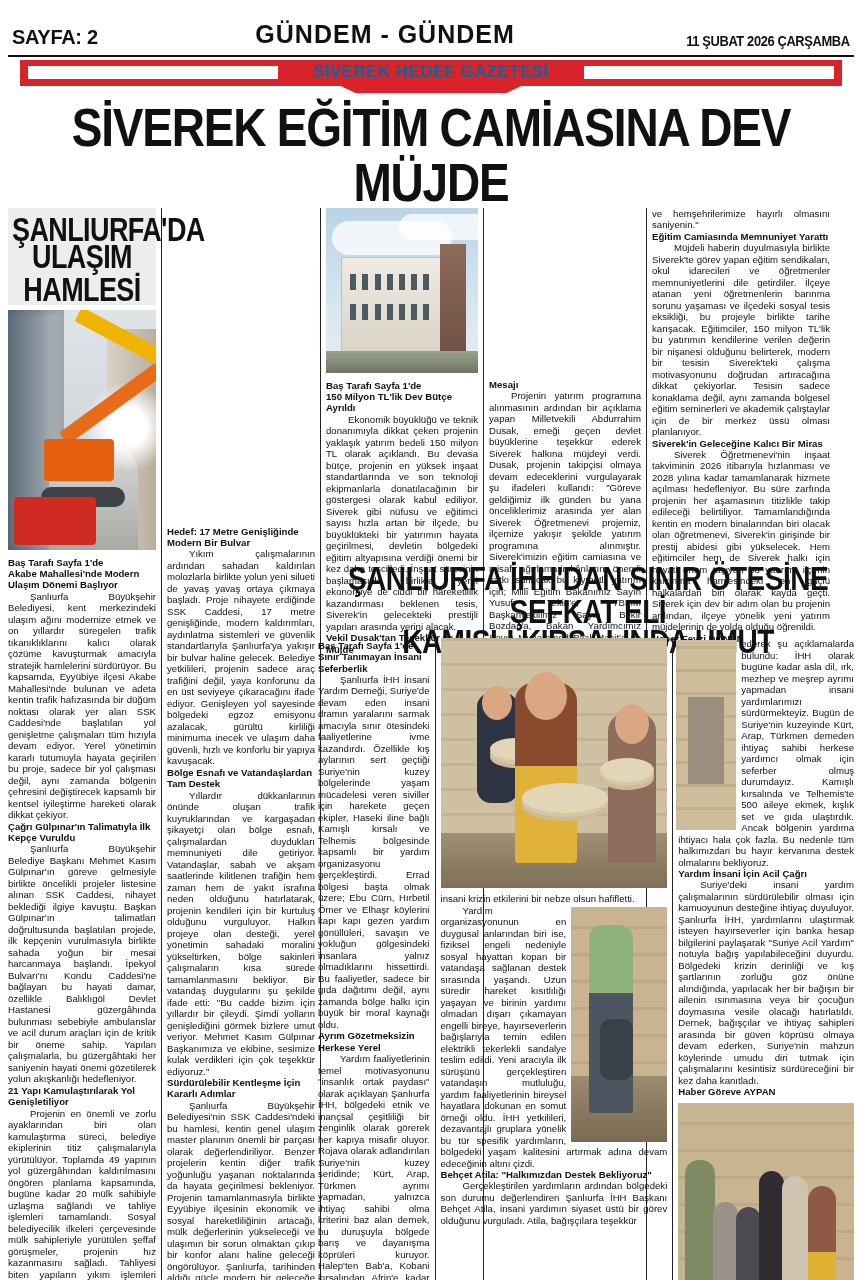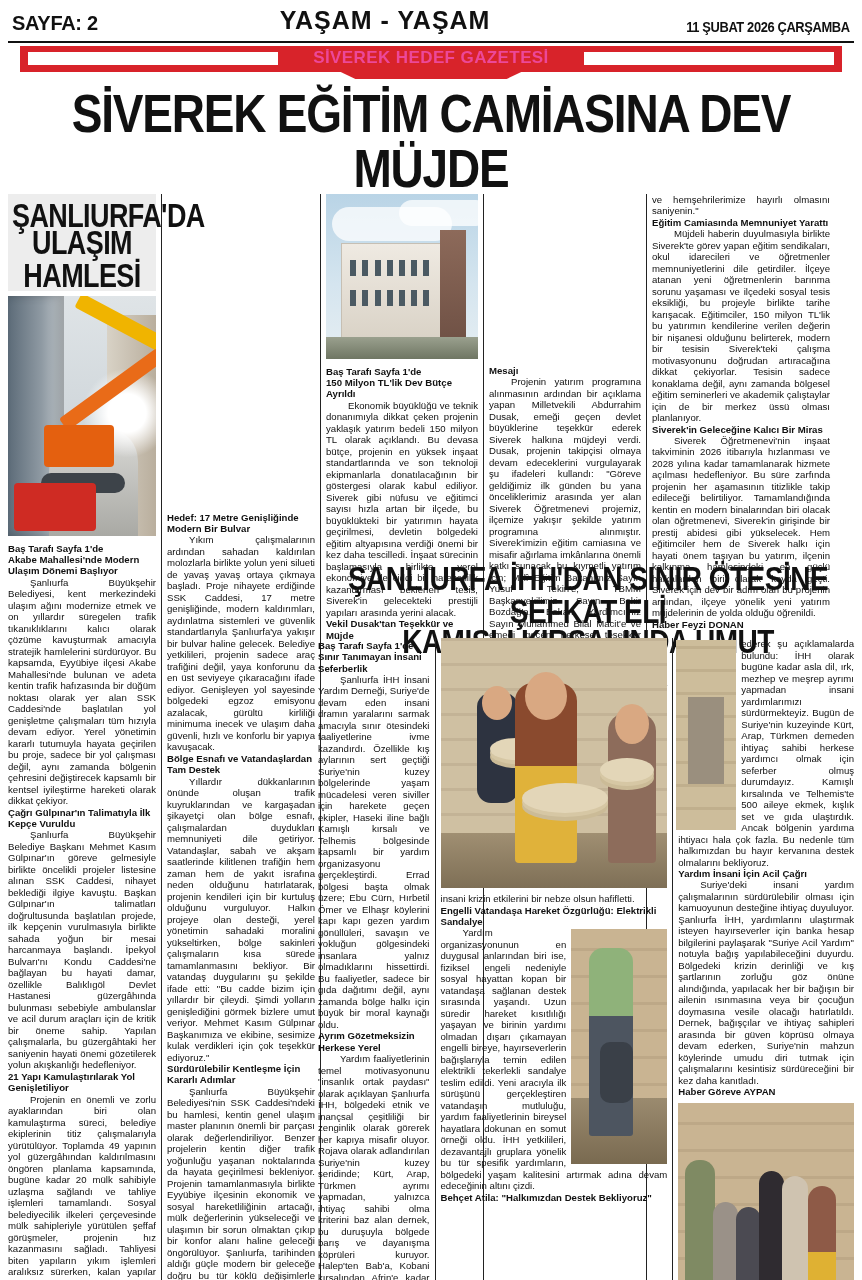--- a/index.html
+++ b/index.html
@@ -8,41 +8,41 @@
     width:862px; height:1280px;
     background:#ffffff;
     font-family:"Liberation Sans", sans-serif;
     color:#111;
     overflow:hidden;
   }
   .page { width:862px; height:1280px; position:relative; padding:0 8px; }
 
   
   .masthead { display:flex; align-items:flex-end; justify-content:space-between;
-    padding:6px 4px 4px 4px; }
+    padding:20px 4px 4px 4px; }
   .masthead .page-no { font-size:20px; font-weight:bold; letter-spacing:-.3px; }
   .masthead .section { font-size:25px; font-weight:bold; letter-spacing:1px; }
   .masthead .date { font-size:14px; font-weight:bold; letter-spacing:-.4px;
     transform:scaleX(.92); transform-origin:right bottom; }
 
   .rule { height:2px; background:#111; margin:2px 0 0 0; }
 
   
   .banner-wrap { position:relative; height:30px; margin-top:3px; }
   .banner-bar { position:absolute; left:12px; right:12px; top:0; height:26px;
     background:#d8232a; }
   .banner-bar:after { content:""; position:absolute; left:50%; transform:translateX(-50%);
     bottom:-7px; width:210px; height:8px; background:#d8232a;
     clip-path:polygon(6% 0, 94% 0, 86% 100%, 14% 100%); }
   .banner-white-l, .banner-white-r { position:absolute; top:6px; height:13px;
     background:#fff; }
   .banner-white-l { left:20px; width:250px; }
   .banner-white-r { right:20px; width:250px; }
   .banner-text { position:absolute; left:0; right:0; top:2px; text-align:center;
-    font-size:17px; font-weight:bold; color:#ec4899; letter-spacing:.4px; z-index:3; }
+    font-size:17px; font-weight:bold; color:#0369a1; letter-spacing:.4px; z-index:3; }
 
   
   .headline-main { text-align:center; font-size:46px; font-weight:bold;
     letter-spacing:-1.2px; line-height:1.02; margin:10px 0 6px 0;
     transform:scaleY(1.18); transform-origin:center top; }
 
   
   .top-article { display:flex; gap:5px; margin-top:14px; }
   .col { position:relative; }
   .c1 { width:148px; } .c2 { width:148px; }
@@ -158,21 +158,21 @@
   .flt-right { float:right; width:96px; margin:2px 0 2px 5px; }
   .flt-left  { float:left;  width:92px; margin:2px 5px 2px 0; }
 </style>
 </head>
 <body>
 
 <div class="page">
 
   <div class="masthead">
     <div class="page-no">SAYFA: 2</div>
-    <div class="section">YAŞAM - YAŞAM</div>
+    <div class="section">GÜNDEM - GÜNDEM</div>
     <div class="date">11 ŞUBAT 2026 ÇARŞAMBA</div>
   </div>
   <div class="rule"></div>
 
   <div class="banner-wrap">
     <div class="banner-bar"></div>
     <div class="banner-white-l"></div>
     <div class="banner-white-r"></div>
     <div class="banner-text">SİVEREK HEDEF GAZETESİ</div>
   </div>
@@ -304,31 +304,31 @@
             <div class="face"></div>
           </div>
         <div class="bread" style="right:6%;top:48%;width:54px;height:24px"></div>
         <div class="kid k1">
             <div class="face" style="width:42px;height:48px"></div>
           </div>
         <div class="bread" style="left:36%;top:58%;width:86px;height:30px"></div>
       </div>
       <div class="spacer6"></div>
       <p class="body">insani krizin etkilerini bir nebze olsun hafifletti.</p>
-      <div class="sub-h">Engelli Vatandaşa Hareket Özgürlüğü: Elektrikli Sandalye</div>
 
       <div>
         <div class="photo ph-aid flt-right" style="height:235px">
           <div class="wall"></div>
             <div class="ground"></div>
           <div class="p pd" style="left:18%;width:46%;height:80%;background:linear-gradient(180deg,#8fb27a 0 36%,#4d5560 36% 100%)"></div>
           <div class="p" style="left:30%;bottom:26%;width:34%;height:26%;background:#3a4048;border-radius:10px"></div>
         </div>
         <p class="body indent">Yardım organizasyonunun en duygusal anlarından biri ise, fiziksel engeli nedeniyle sosyal hayattan kopan bir vatandaşa sağlanan destek sırasında yaşandı. Uzun süredir hareket kısıtlılığı yaşayan ve birinin yardımı olmadan dışarı çıkamayan engelli bireye, hayırseverlerin bağışlarıyla temin edilen elektrikli tekerlekli sandalye teslim edildi. Yeni aracıyla ilk sürüşünü gerçekleştiren vatandaşın mutluluğu, yardım faaliyetlerinin bireysel hayatlara dokunan en somut örneği oldu. İHH yetkilileri, dezavantajlı gruplara yönelik bu tür spesifik yardımların, bölgedeki yaşam kalitesini artırmak adına devam edeceğinin altını çizdi.</p>
         <div class="sub-h">Behçet Atila: "Halkımızdan Destek Bekliyoruz"</div>
+        <p class="body indent">Gerçekleştirilen yardımların ardından bölgedeki son durumu değerlendiren Şanlıurfa İHH Başkanı Behçet Atila, insani yardımın siyaset üstü bir görev olduğunu vurguladı. Atila, bağışçılara teşekkür</p>
       </div>
     </div>
 
     <div class="vline"></div>
 
     <div class="col b3 colwrap">
       <div>
         <div class="photo ph-wall flt-left" style="height:190px;width:60px;margin-left:-2px">
           <div class="w"></div>
           <div class="door" style="left:20%;width:60%;height:46%;top:30%;background:#9a8f7e"></div>

